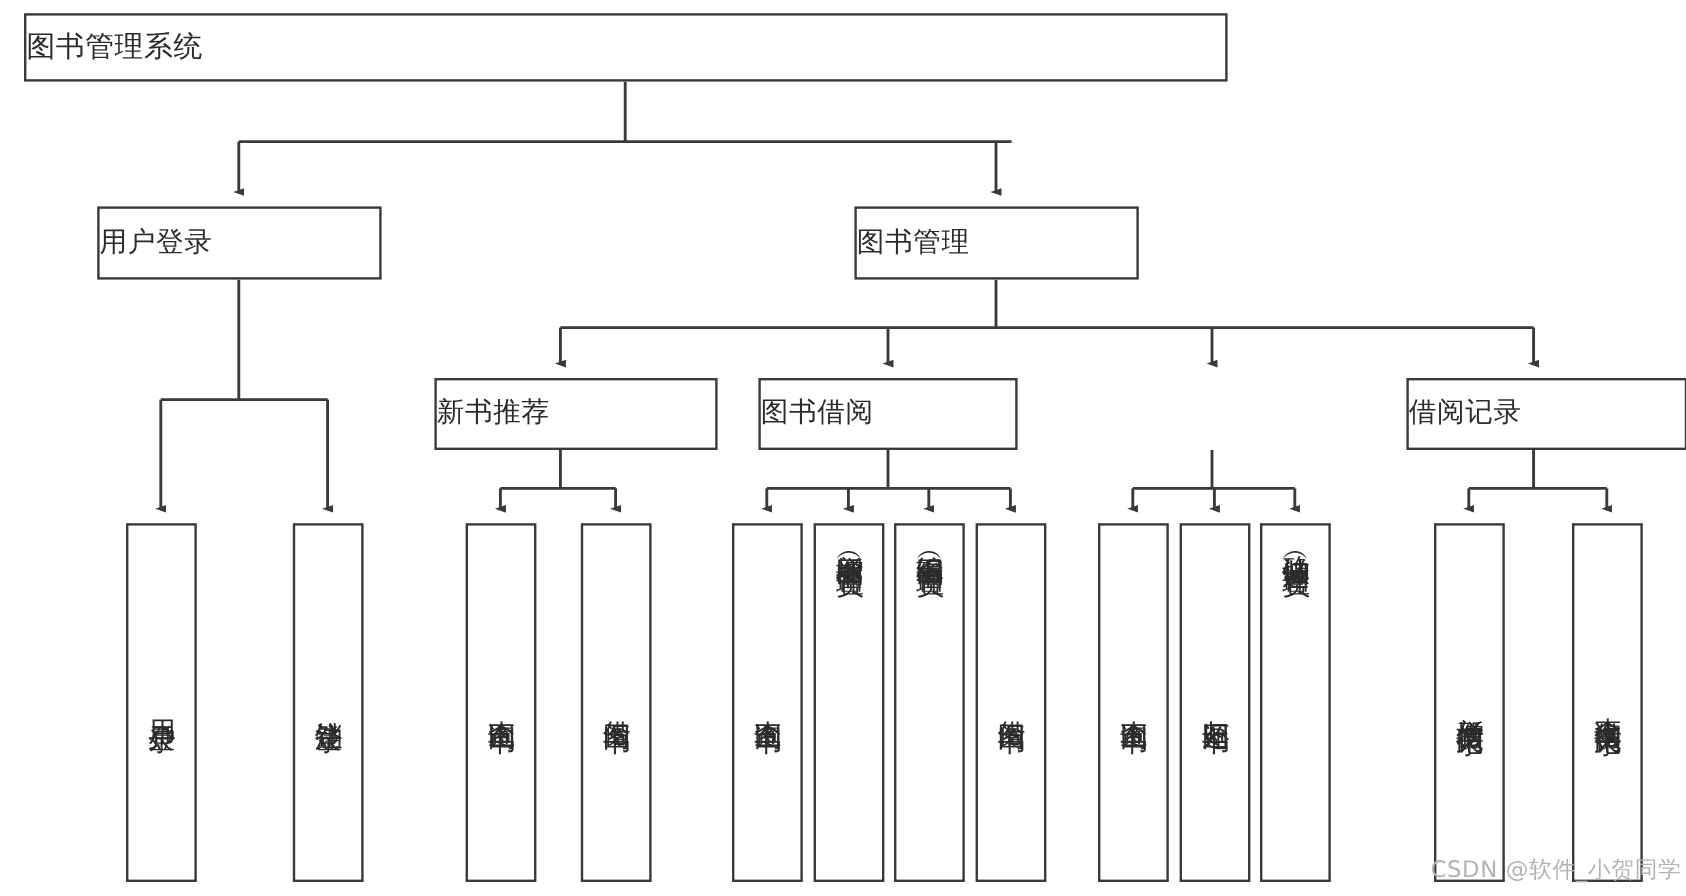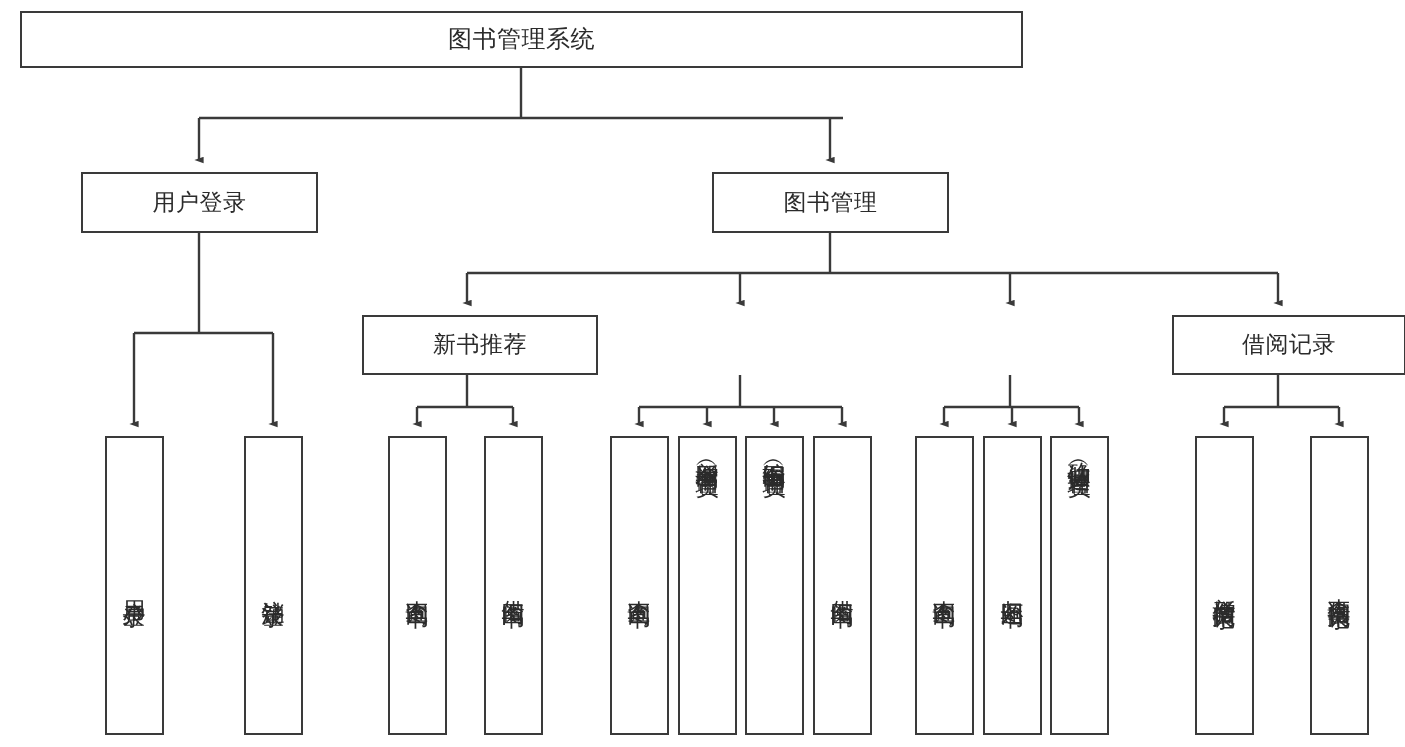--- a/index.html
+++ b/index.html
@@ -26,21 +26,20 @@
     height: 747px;
     pointer-events: none;
   }
   .node {
     position: absolute;
     box-sizing: border-box;
     border: 2.4px solid #3a3a3a;
     background: #ffffff;
     display: flex;
     align-items: center;
-    justify-content: center;
     color: #2b2b2b;
   }
   .node-label {
     display: block;
     text-align: center;
     line-height: 1.18;
     letter-spacing: 0.5px;
     color: #2b2b2b;
   }
   
@@ -140,20 +139,23 @@
   <div class="node horiz" style="left: 81px; top: 172px; width: 237px; height: 61px; border-color: rgb(58, 58, 58); color: rgb(43, 43, 43);">
     <span class="node-label">用户登录</span>
   </div>
   <div class="node horiz" style="left: 712px; top: 172px; width: 237px; height: 61px; border-color: rgb(58, 58, 58); color: rgb(43, 43, 43);">
     <span class="node-label">图书管理</span>
   </div>
 
   <div class="node horiz" style="left: 362px; top: 315px; width: 236px; height: 60px; border-color: rgb(58, 58, 58); color: rgb(43, 43, 43);">
     <span class="node-label">新书推荐</span>
   </div>
+  <div class="node horiz" style="left: 632px; top: 315px; width: 216px; height: 60px; border-color: rgb(58, 58, 58); color: rgb(43, 43, 43);">
+    <span class="node-label">图书借阅</span>
+  </div>
   <div class="node horiz" style="left: 1172px; top: 315px; width: 234px; height: 60px; border-color: rgb(58, 58, 58); color: rgb(43, 43, 43);">
     <span class="node-label">借阅记录</span>
   </div>
 
   <div class="node vert centered" style="left: 105px; top: 436px; width: 59px; height: 299px; border-color: rgb(58, 58, 58); color: rgb(43, 43, 43);">
     <span class="node-label">用户登录</span>
   </div>
   <div class="node vert centered" style="left: 244px; top: 436px; width: 59px; height: 299px; border-color: rgb(58, 58, 58); color: rgb(43, 43, 43);">
     <span class="node-label">注销登录</span>
   </div>
@@ -184,14 +186,15 @@
   <div class="node vert" style="left: 1050px; top: 436px; width: 59px; height: 299px; border-color: rgb(58, 58, 58); color: rgb(43, 43, 43);">
     <span class="node-label">确认归还（管理员）</span>
   </div>
   <div class="node vert centered" style="left: 1195px; top: 436px; width: 59px; height: 299px; border-color: rgb(58, 58, 58); color: rgb(43, 43, 43);">
     <span class="node-label">新增借阅记录</span>
   </div>
   <div class="node vert centered" style="left: 1310px; top: 436px; width: 59px; height: 299px; border-color: rgb(58, 58, 58); color: rgb(43, 43, 43);">
     <span class="node-label">查询借阅记录</span>
   </div>
 
+  <div class="watermark" style="left:1192px; top:712px;">CSDN @软件_小贺同学</div>
 
 </div>
 
 </body></html>

